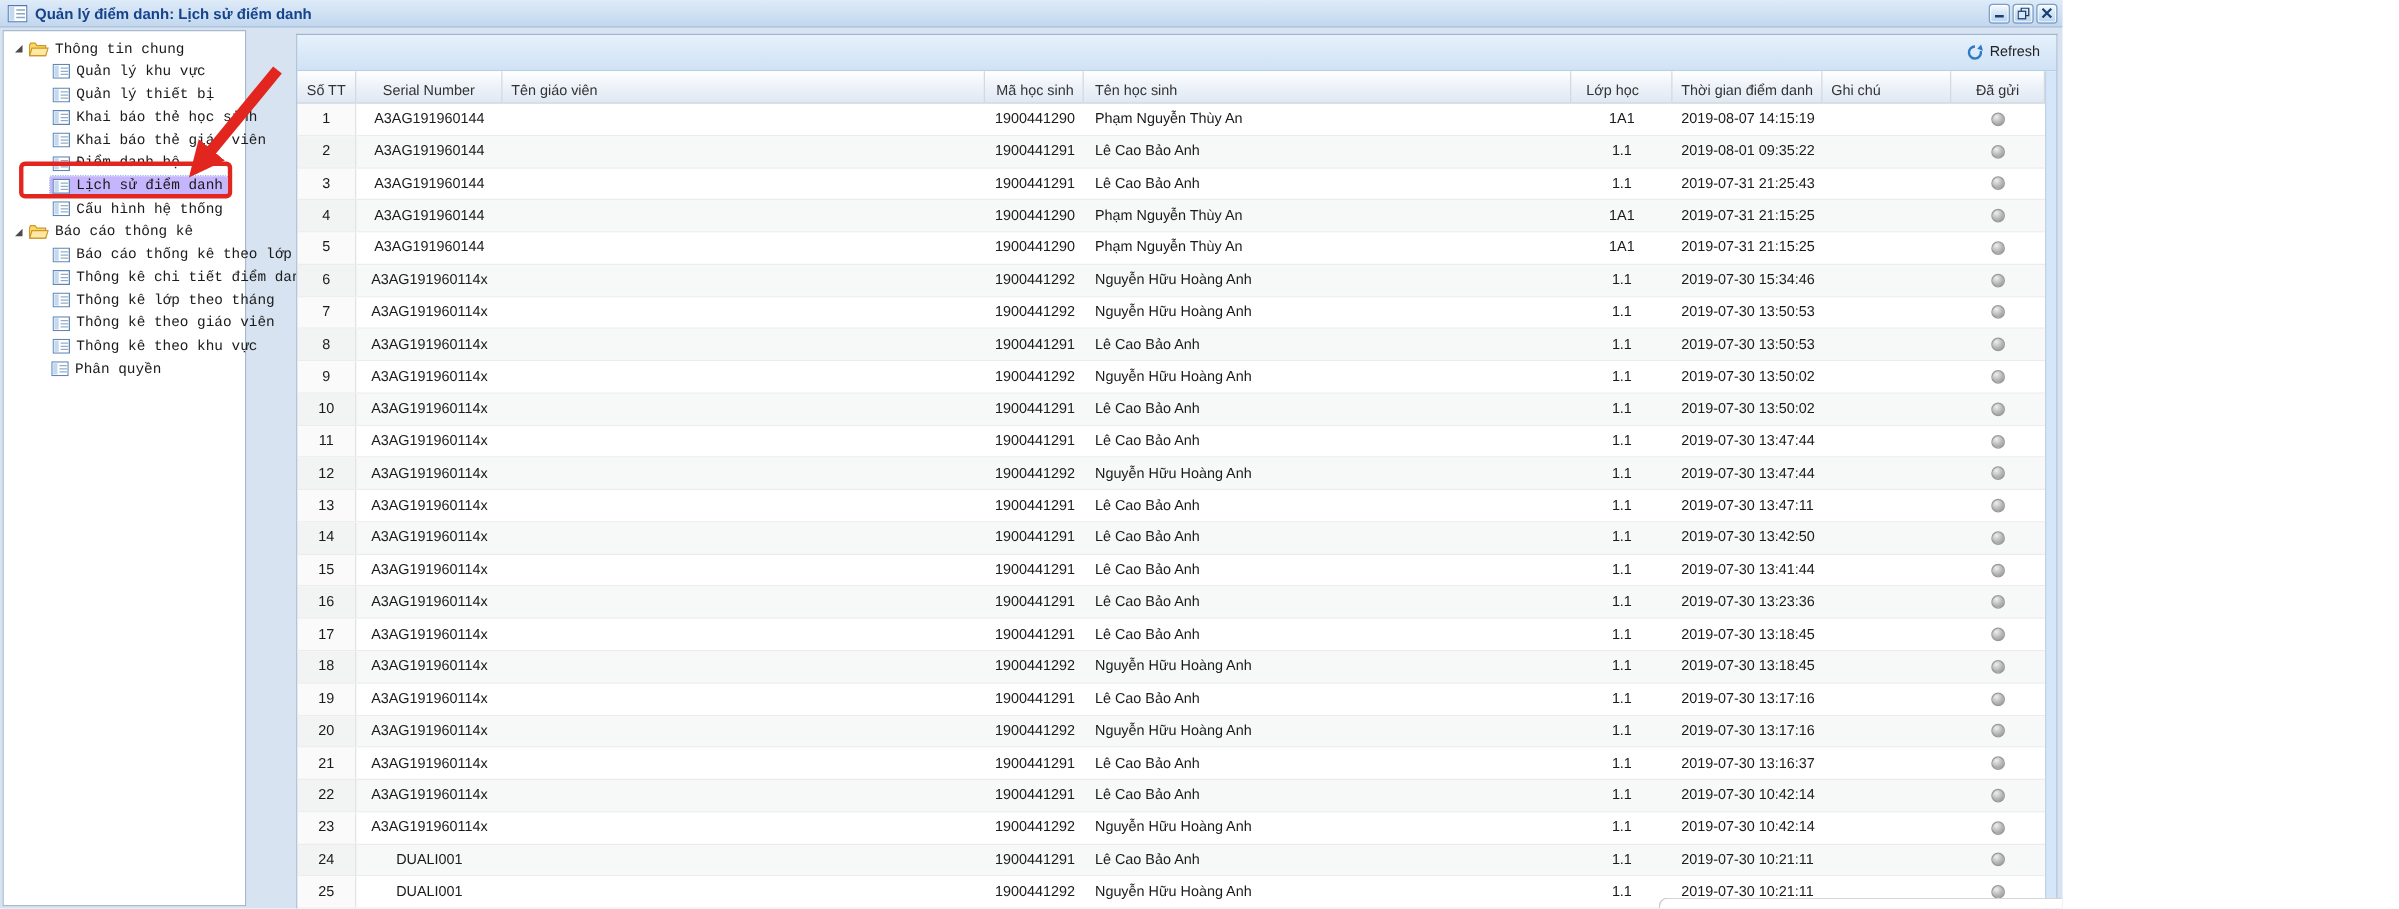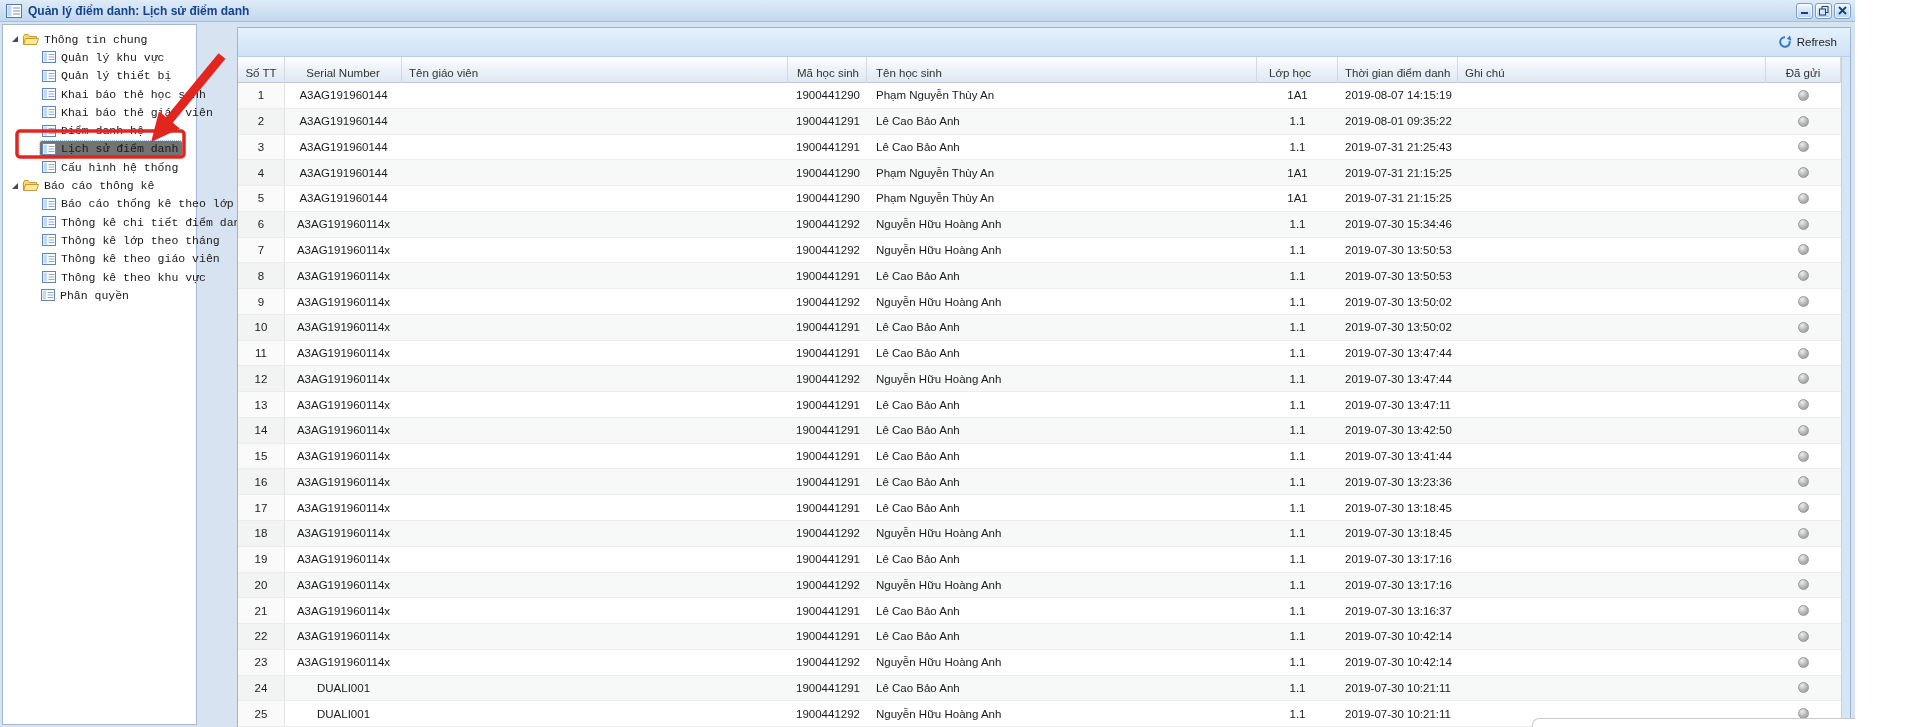--- a/index.html
+++ b/index.html
@@ -1,19 +1,19 @@
 <!DOCTYPE html>
 <html><head>
 <meta charset="utf-8">
 <style>
   * { margin:0; padding:0; box-sizing:border-box; }
   html,body { width:1919px; height:727px; overflow:hidden; }
   body { font-family:"Liberation Sans","DejaVu Sans",sans-serif; }
 
-  .window { position:relative; width:1855px; height:727px; background:#d7e3f1; overflow:hidden; }
+  .window { position:relative; width:1650px; height:727px; background:#d7e3f1; overflow:hidden; }
 
   
   .titlebar { position:absolute; left:0; top:0; right:0; height:22px;
     background:linear-gradient(#deebf8,#c2d7ee); border-bottom:1px solid #a7bdd8;
     display:flex; align-items:center; }
   .title-icon { margin-left:6px; display:flex; }
   .title-text { margin-left:6px; font-size:12px; font-weight:bold; color:#15428b; }
   .win-controls { margin-left:auto; margin-right:4px; display:flex; gap:2px; }
   .winbtn { width:17px; height:16px; border:1px solid #7b9ec5; border-radius:3px;
     background:linear-gradient(#f5fafe,#d5e5f5 45%,#b9d3ed);
@@ -22,21 +22,21 @@
 
   
   .sidebar { position:absolute; left:2px; top:24px; width:195px; bottom:2px;
     background:#ffffff; border:1px solid #a5bad1; padding-top:5px; }
   .tree-item { height:18.3px; display:flex; align-items:center; font-size:11.5px; color:#1a1a1a; cursor:pointer;font-family:Liberation Mono, monospace; }
   .tree-item .tw { width:13px; display:flex; justify-content:center; }
   .tree-item.lvl0 { padding-left:5px; }
   .tree-item.leaf.lvl0 { padding-left:36px; }
   .tree-item.leaf.lvl1 { padding-left:37px; }
   .node-body { display:flex; align-items:center; gap:5px; padding:1px 4px 1px 2px; border-radius:2px; }
-  .node-body.sel { background:#737373; outline:1px dotted #9ebce0; }
+  .node-body.sel { background:#c4b5fd; outline:1px dotted #9ebce0; }
   .tree-lbl { white-space:nowrap; }
 
   
   .annotation { position:absolute; left:0; top:0; pointer-events:none; z-index:50; }
 
   
   .grid-panel { position:absolute; left:237px; top:27px; right:4px; bottom:0;
     background:#fff; border:1px solid #9db4cf; border-bottom:none;
     display:flex; flex-direction:column; }
   .toolbar { height:29px; flex:0 0 29px; background:linear-gradient(#e6f1fc,#cfe2f5);

